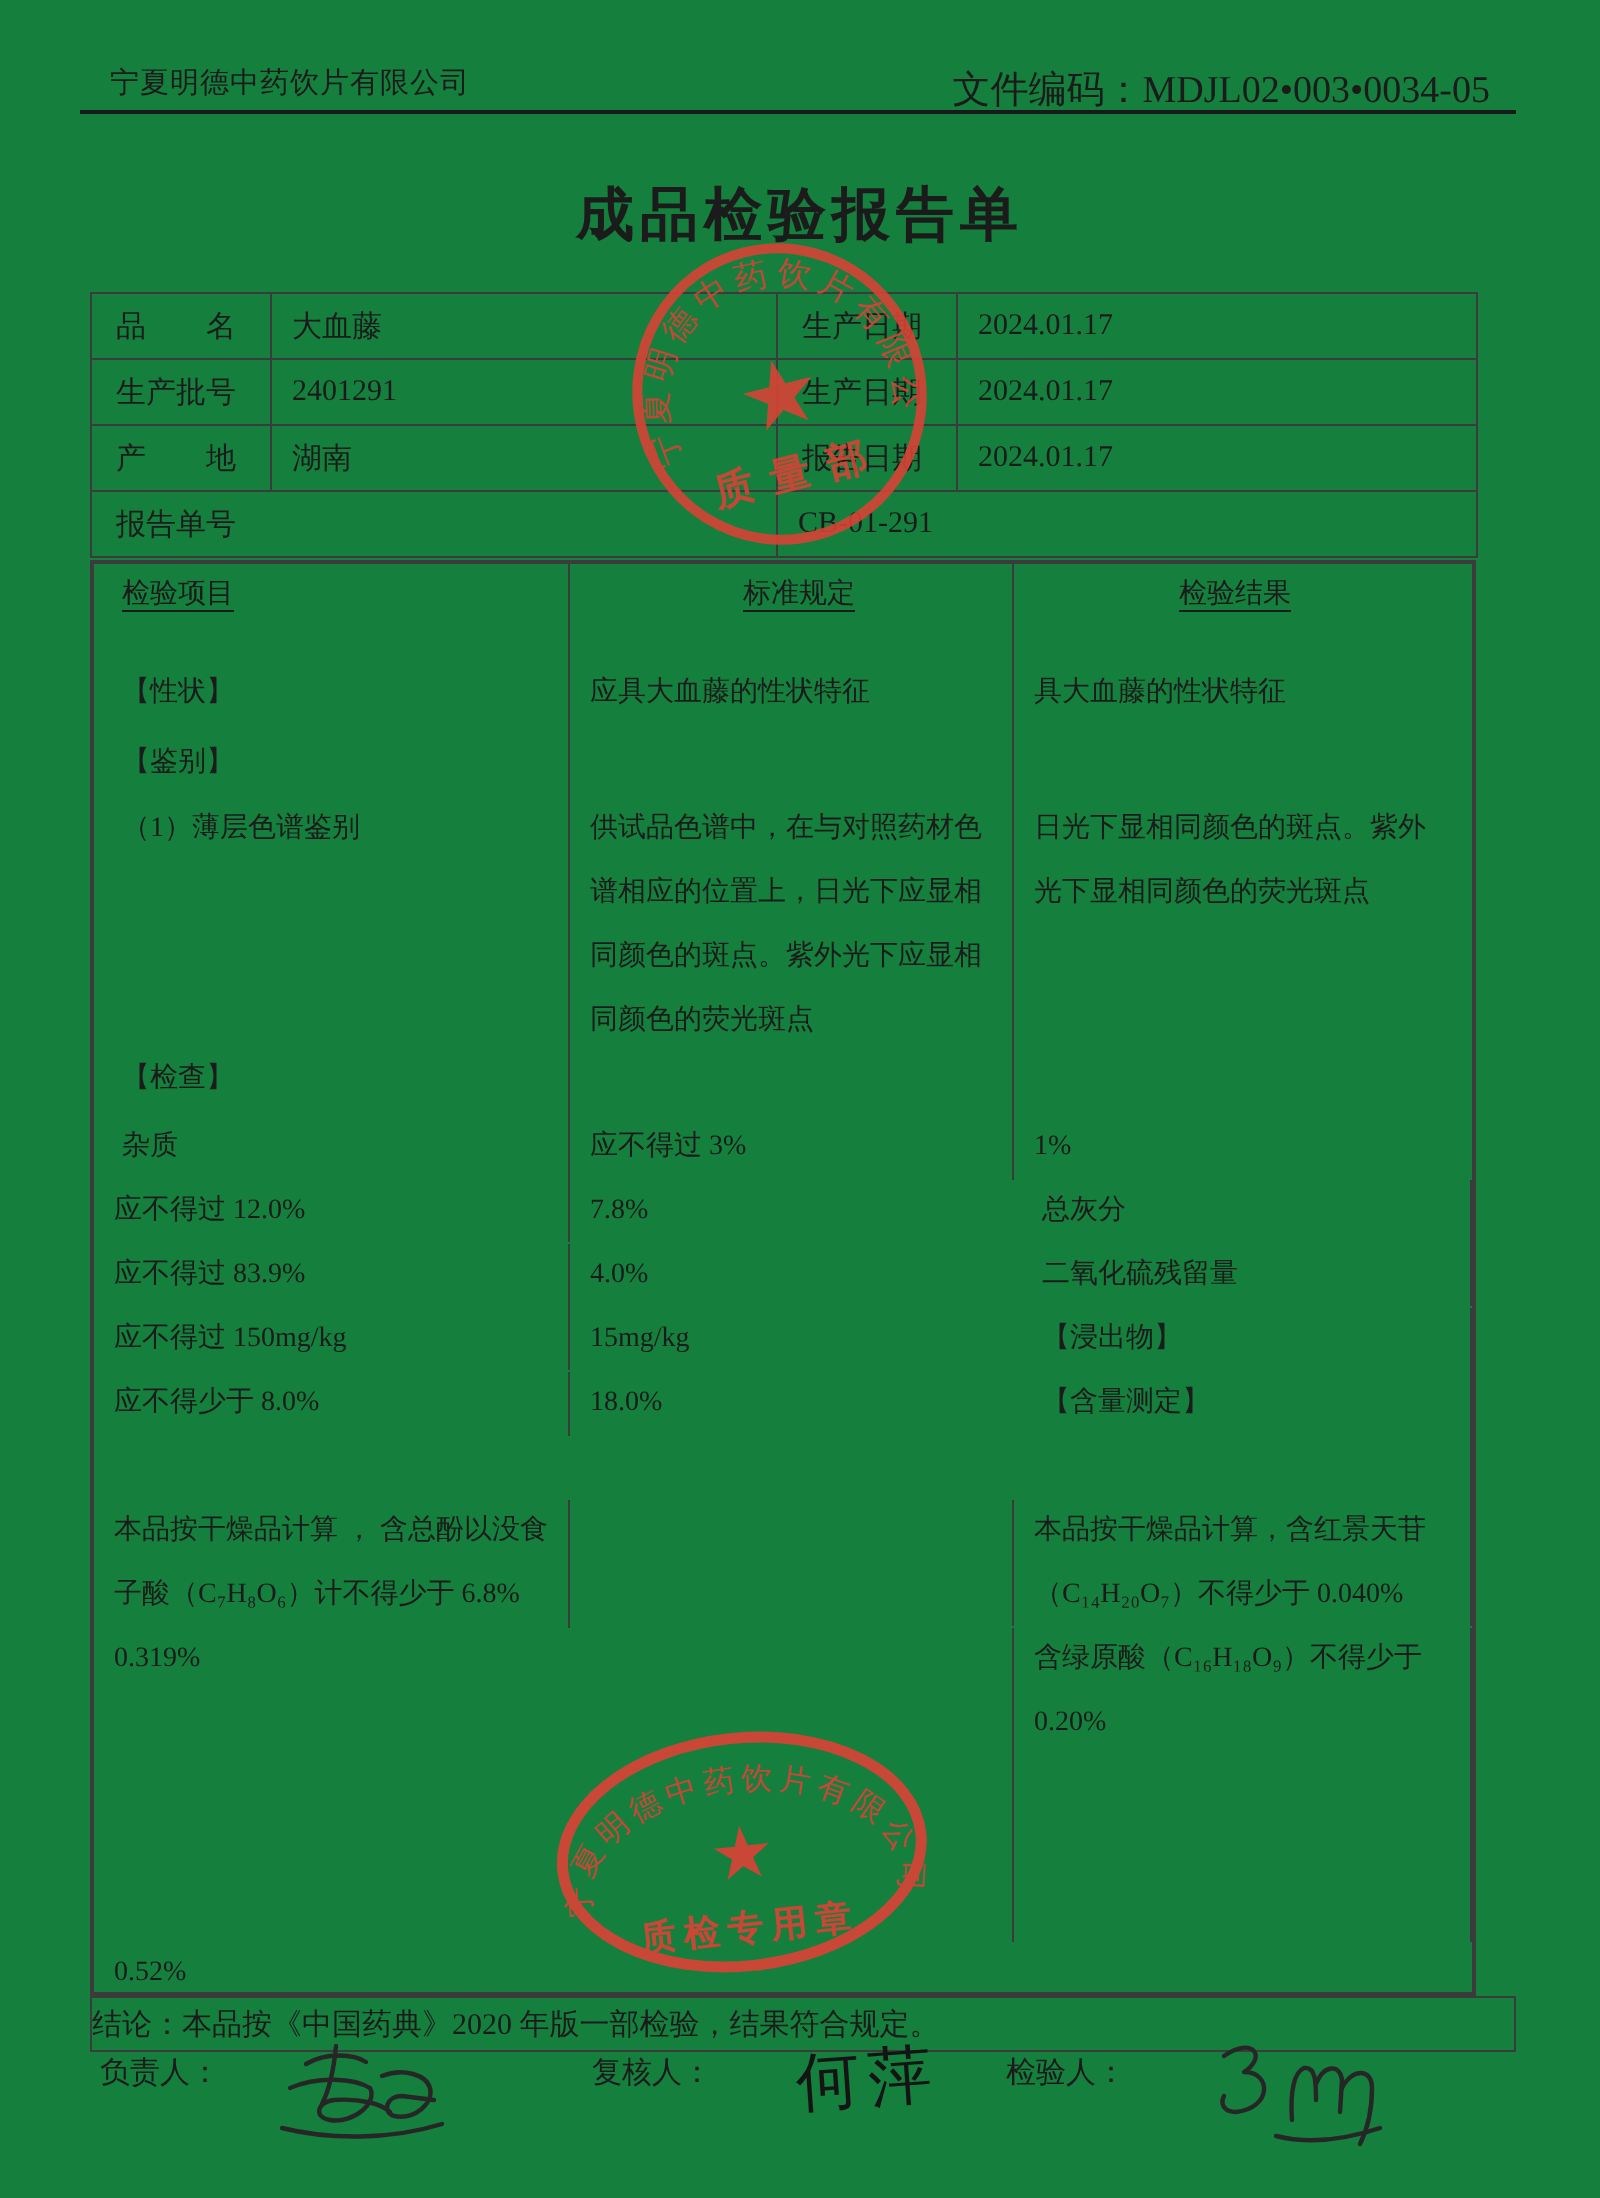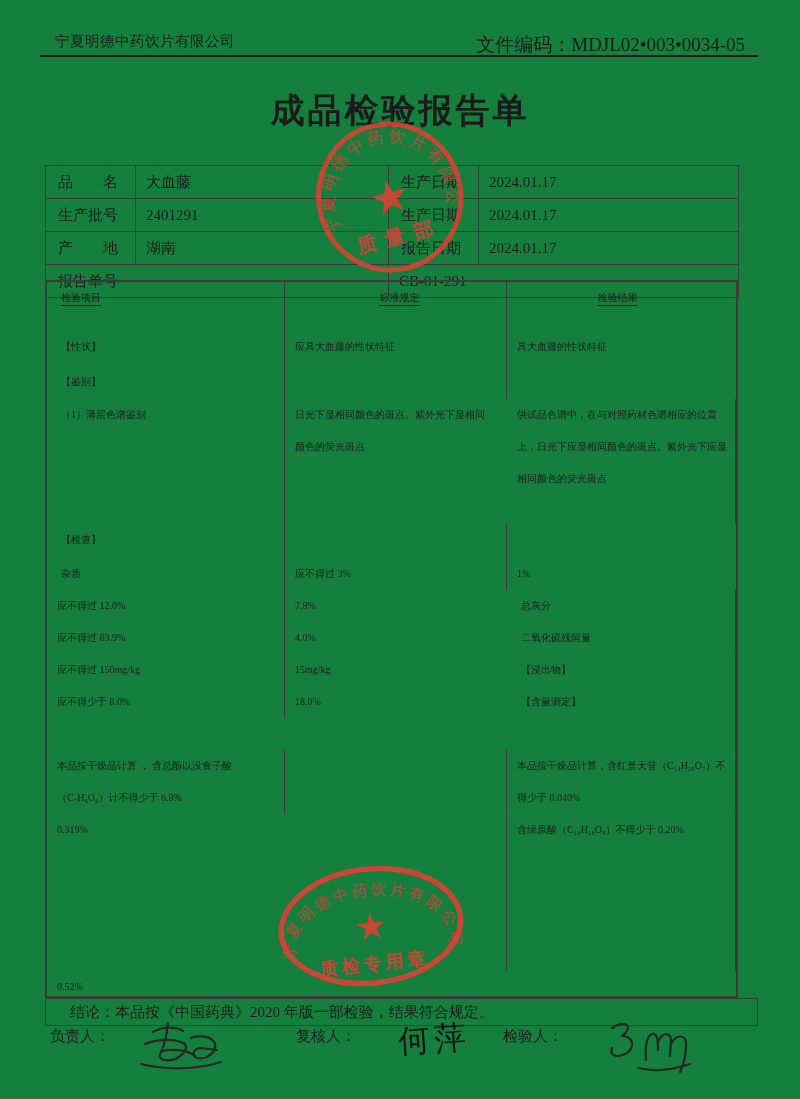--- a/index.html
+++ b/index.html
@@ -5,37 +5,37 @@
   * { margin:0; padding:0; box-sizing:border-box; }
   html,body { background:#ffffff; }
   body { font-family:"Liberation Serif","DejaVu Serif",serif; color:#1b1b1b; }
   .page { position:relative; width:800px; height:1099px; background:#15803d; overflow:hidden; }
 
   
   .hdr-company { position:absolute; left:55px; top:32px; font-size:14.5px; letter-spacing:.5px; }
   .hdr-code { position:absolute; right:55px; top:32px; font-size:19px; font-family:"Liberation Serif","DejaVu Serif",serif; }
   .hdr-rule { position:absolute; left:40px; top:55px; width:718px; height:2px; background:#191919; }
 
-  .doc-title { position:absolute; left:0; top:88px; width:100%; text-align:center; font-size:34px; font-weight:bold; letter-spacing:3px; }
+  .doc-title { position:absolute; left:0; top:88px; width:100%; text-align:center; font-size:29px; font-weight:bold; letter-spacing:3px; }
 
   
-  table.info { position:absolute; left:45px; top:146px; width:693px; border-collapse:collapse; table-layout:fixed;margin-top:19px; }
+  table.info { position:absolute; left:45px; top:146px; width:693px; border-collapse:collapse; table-layout:fixed; }
   table.info td { border:1.6px solid #3b3b3b; font-size:15px; padding:0 6px 0 10px; height:33px; vertical-align:middle; white-space:nowrap; }
   table.info td.lbl { padding-left:12px; }
 
   
   .test-table { position:absolute; left:45px; top:280px; width:693px; height:718px; border:2px solid #3b3b3b; display:grid; grid-template-columns:238px 222px 229px; grid-auto-flow:row; }
-  .test-table .c { border-right:1.6px solid #3b3b3b; font-size:10px; line-height:32px; padding:0 2px 0 10px; overflow:hidden; }
+  .test-table .c { border-right:1.6px solid #3b3b3b; font-size:14px; line-height:32px; padding:0 2px 0 10px; overflow:hidden; }
   .test-table .c.last { border-right:none; padding-right:18px; }
   .test-table .c.item { padding-left:14px; white-space:nowrap; }
   .hdr-cell { display:inline-block; text-decoration:underline; text-underline-offset:4px; }
   .hdr-center { text-align:center;font-family:Liberation Serif, serif; }
 
   
-  .conclusion { position:absolute; left:45px; top:998px; width:713px; height:28px; border:1.8px solid #3b3b3b; font-size:15px; display:flex; align-items:center; padding-left:24px; background:transparent; }
+  .conclusion { position:absolute; left:45px; top:998px; width:713px; height:28px; border:1.8px solid #3b3b3b; font-size:15px; display:flex; align-items:center; padding-left:0; background:transparent; }
 
   
   .sig-label { position:absolute; font-size:15px; top:1027px; }
   .sig-svg { position:absolute; }
   .sig-name { position:absolute; left:398px; top:1018px; font-size:32px; color:#141414; transform:rotate(-4deg); letter-spacing:4px; }
 
   
   .stamp { position:absolute; pointer-events:none; }
   .stamp svg text { font-family:"Liberation Serif","DejaVu Serif",serif; }
   .stamp-top { left:310px; top:118px; width:160px; height:160px; transform:rotate(-14deg); opacity:.88; }
@@ -93,22 +93,22 @@
 
     <div class="c item" style="height:35px">【性状】</div>
     <div class="c" style="height:35px">应具大血藤的性状特征</div>
     <div class="c last" style="height:35px">具大血藤的性状特征</div>
 
     <div class="c item" style="height:33px">【鉴别】</div>
     <div class="c" style="height:33px"></div>
     <div class="c last" style="height:33px"></div>
 
     <div class="c item" style="height:125px">（1）薄层色谱鉴别</div>
+    <div class="c" style="height:125px">供试品色谱中，在与对照药材色谱相应的位置上，日光下应显相同颜色的斑点。紫外光下应显相同颜色的荧光斑点</div>
     <div class="c last" style="height:125px">日光下显相同颜色的斑点。紫外光下显相同颜色的荧光斑点</div>
-    <div class="c" style="height:125px">供试品色谱中，在与对照药材色谱相应的位置上，日光下应显相同颜色的斑点。紫外光下应显相同颜色的荧光斑点</div>
 
     <div class="c item" style="height:34px">【检查】</div>
     <div class="c" style="height:34px"></div>
     <div class="c last" style="height:34px"></div>
 
     <div class="c item" style="height:32px">杂质</div>
     <div class="c" style="height:32px">应不得过 3%</div>
     <div class="c last" style="height:32px">1%</div>
 
     <div class="c" style="height:31px">应不得过 12.0%</div>

